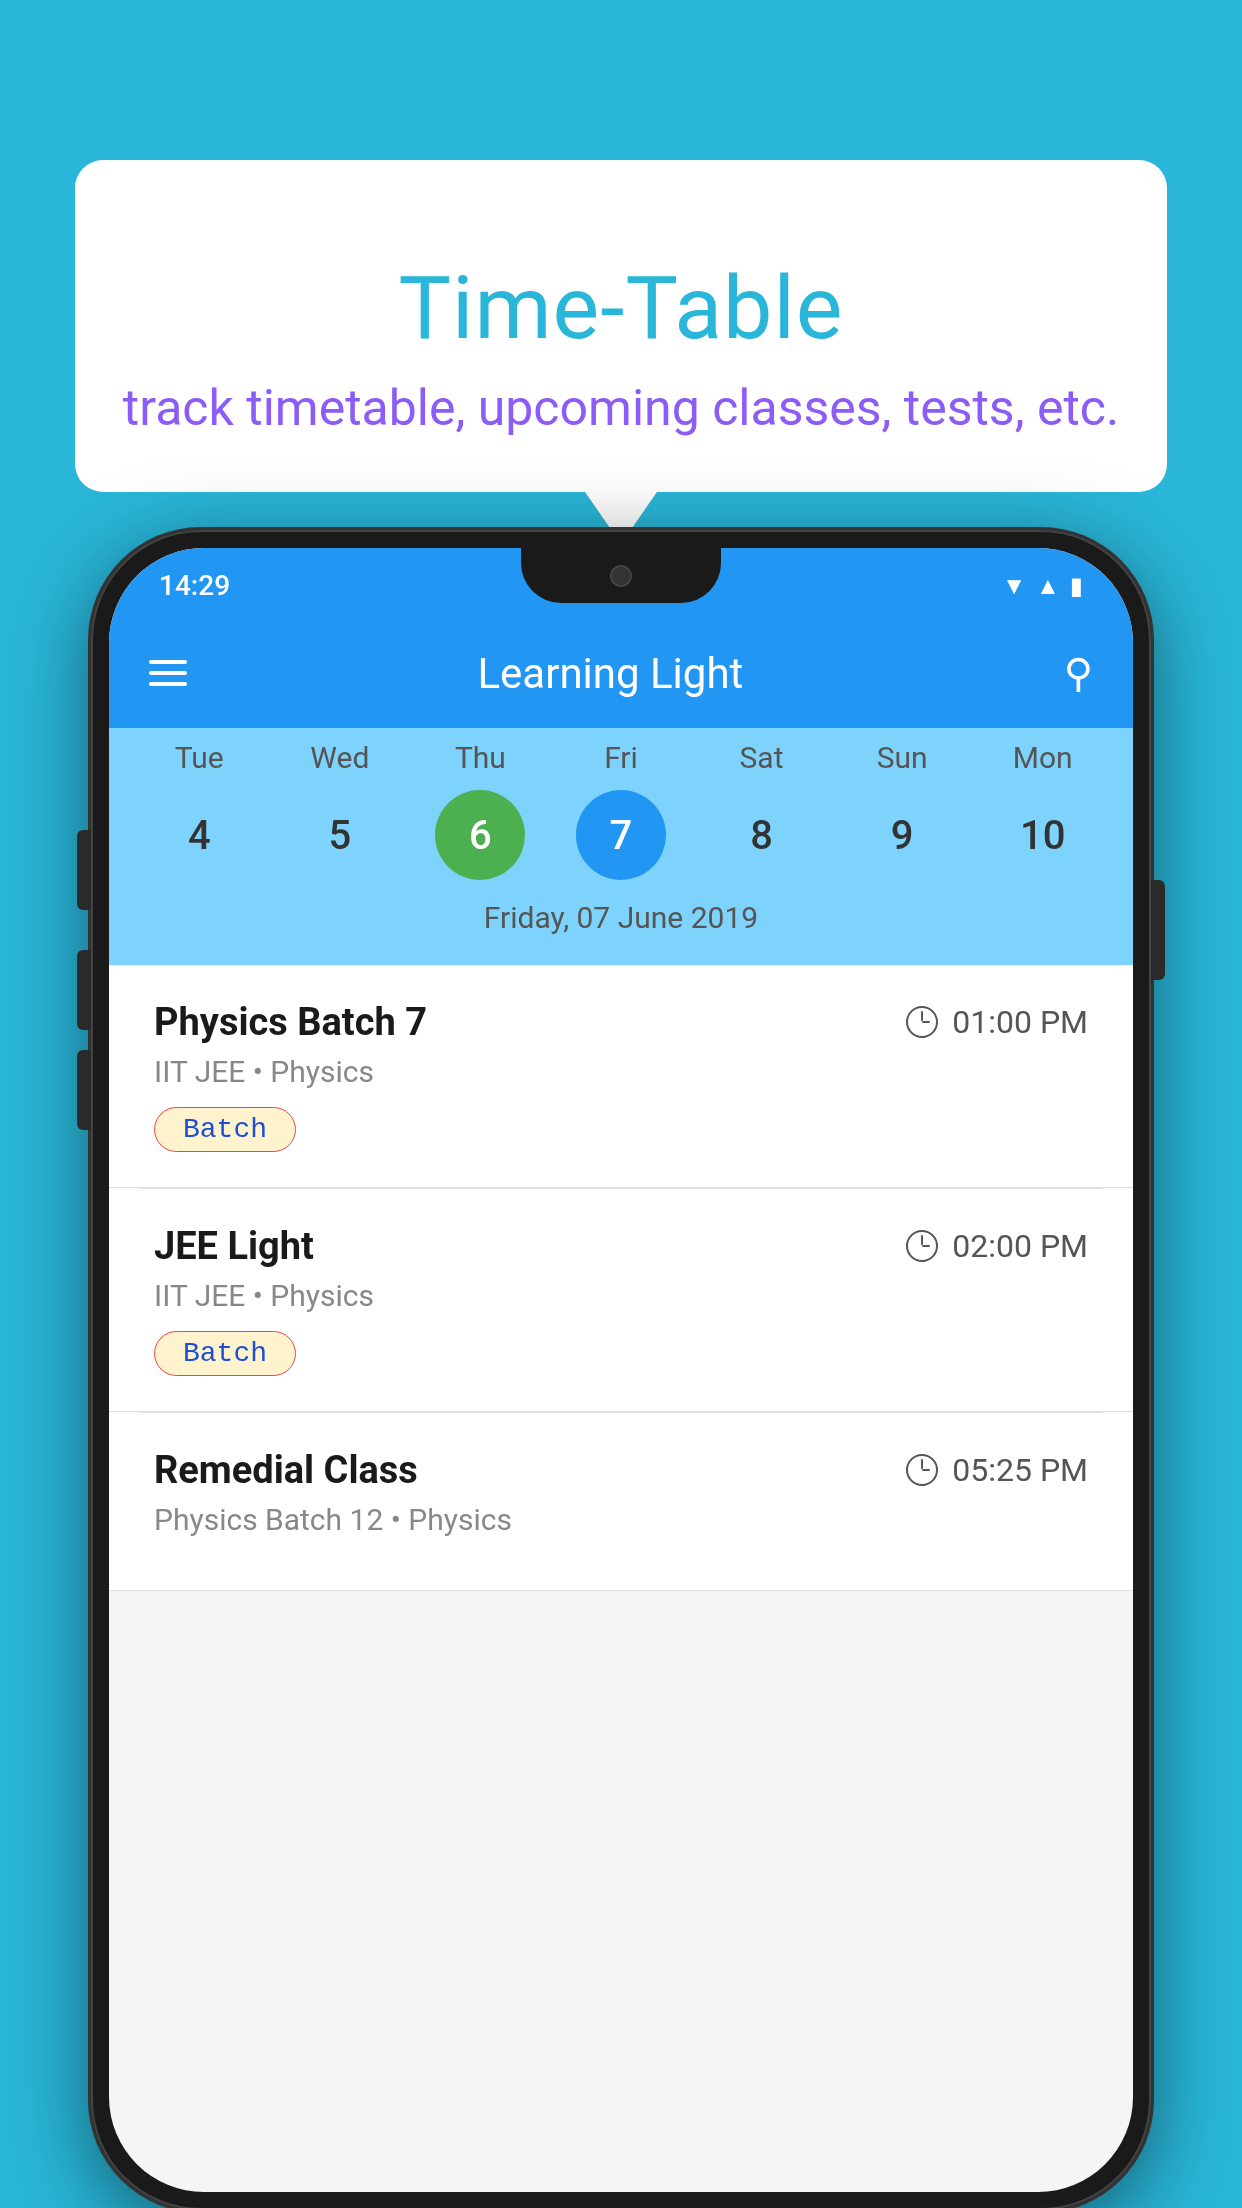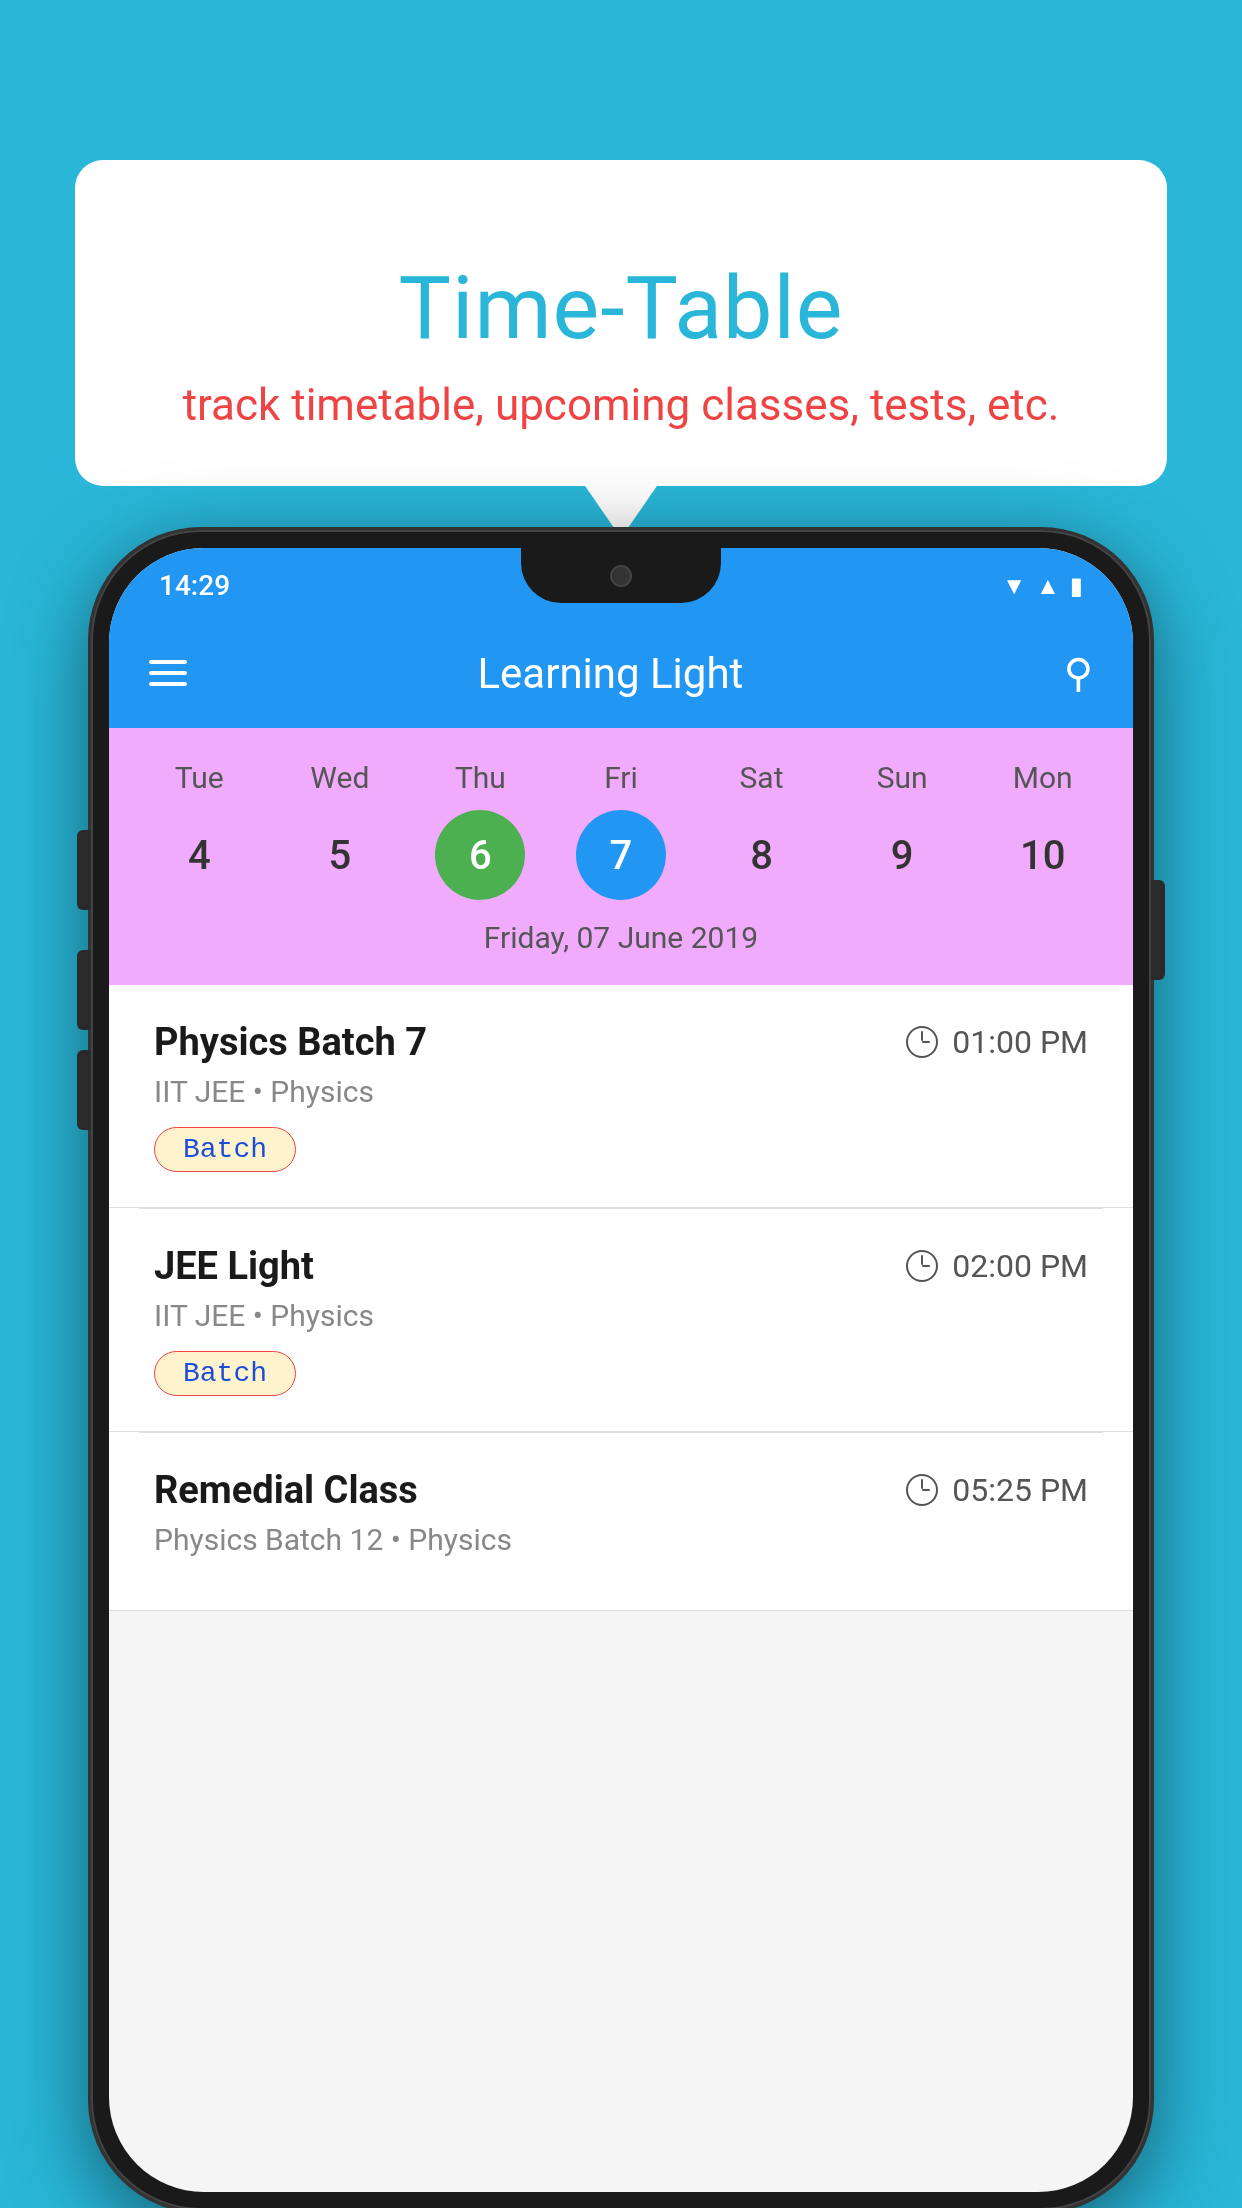--- a/index.html
+++ b/index.html
@@ -45,22 +45,22 @@
 
     .bubble-title {
       font-size: 88px;
       color: #29B6D8;
       font-weight: 400;
       letter-spacing: 1px;
       margin-bottom: 20px;
     }
 
     .bubble-subtitle {
-      font-size: 44px;
-      color: #ef4444;
+      font-size: 50px;
+      color: #8b5cf6;
       font-weight: 400;
     }
 
     
     .phone-container {
       position: absolute;
       top: 530px;
       left: 50%;
       transform: translateX(-50%);
       width: 1060px;
@@ -202,22 +202,22 @@
     }
 
     .search-icon-btn {
       color: white;
       font-size: 40px;
       cursor: pointer;
     }
 
     
     .calendar-strip {
-      background: #f0abfc;
-      padding: 32px 0 10px;
+      background: #7dd3fc;
+      padding: 12px 0 10px;
     }
 
     .day-headers {
       display: flex;
       justify-content: space-around;
       padding: 0 20px 10px;
     }
 
     .day-header {
       font-size: 30px;

